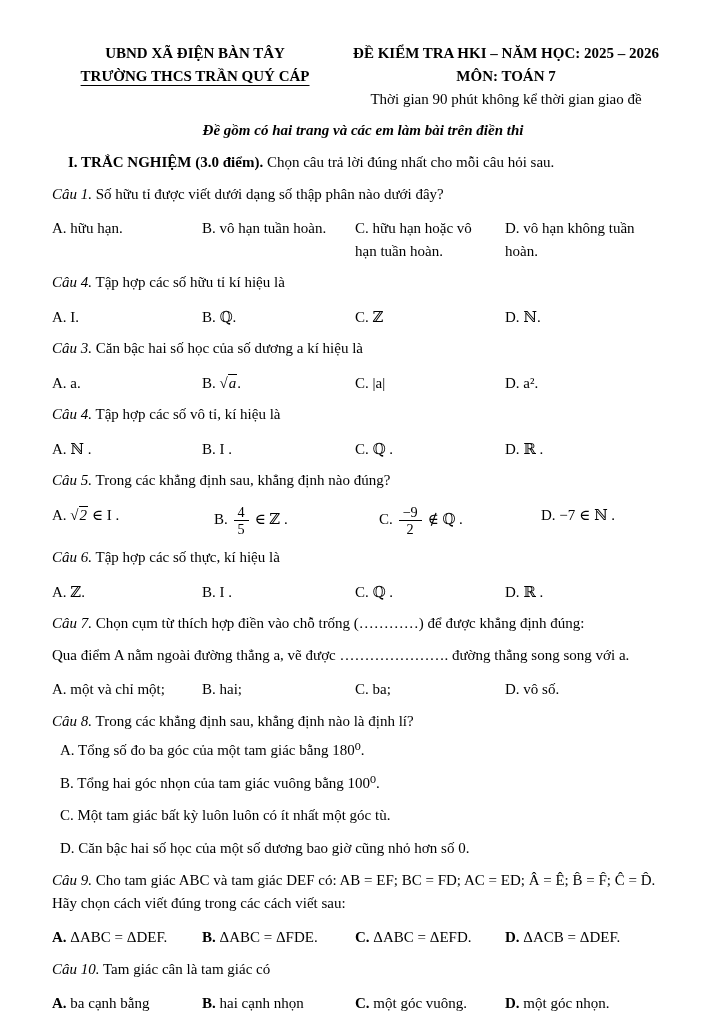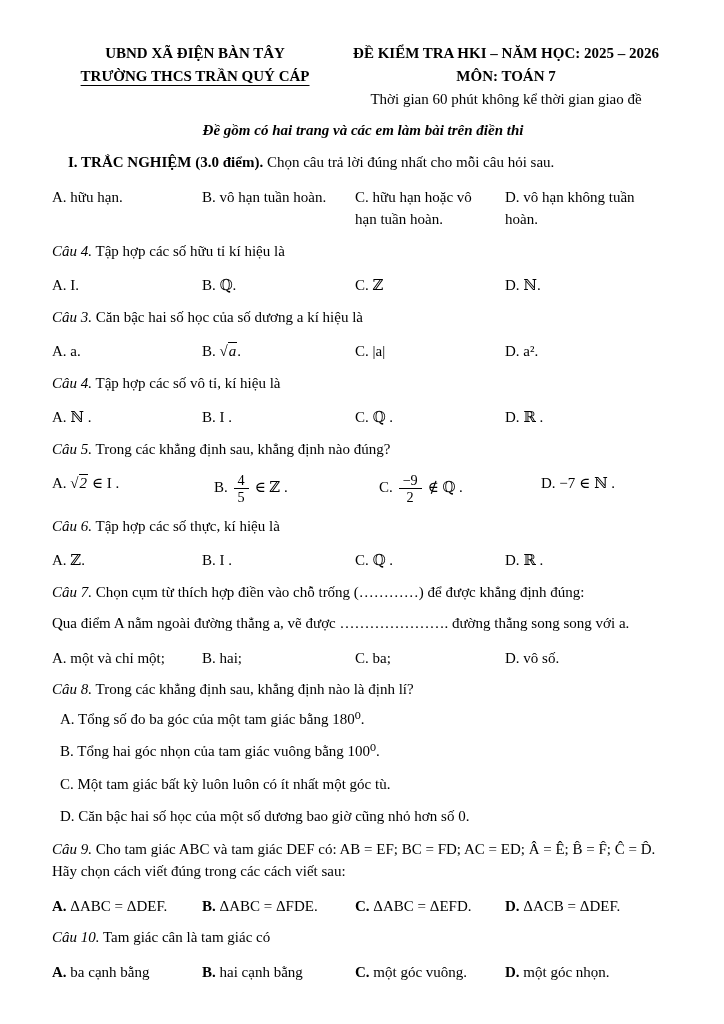--- a/index.html
+++ b/index.html
@@ -47,29 +47,30 @@
 <div class="page">
 
   <div class="header">
     <div class="h-left">
       <div class="org">UBND XÃ ĐIỆN BÀN TÂY</div>
       <div class="school">TRƯỜNG THCS TRẦN QUÝ CÁP</div>
     </div>
     <div class="h-right">
       <div class="exam-title">ĐỀ KIỂM TRA HKI – NĂM HỌC: 2025 – 2026</div>
       <div class="subject">MÔN: TOÁN 7</div>
-      <div class="time-note">Thời gian 60 phút không kể thời gian giao đề</div>
+      <div class="time-note">Thời gian 90 phút không kể thời gian giao đề</div>
     </div>
   </div>
 
   <div class="note">Đề gồm có hai trang và các em làm bài trên điền thi</div>
 
   <p class="section"><b>I. TRẮC NGHIỆM (3.0 điểm).</b><span> Chọn câu trả lời đúng nhất cho mỗi câu hỏi sau.</span></p>
 
   <div class="question">
+    <p class="stem"><i class="ql">Câu 1.</i><span> Số hữu tỉ được viết dưới dạng số thập phân nào dưới đây?</span></p>
     <div class="opts">
       <div class="opt"><span class="ol">A.</span><span> hữu hạn.</span></div>
       <div class="opt"><span class="ol">B.</span><span> vô hạn tuần hoàn.</span></div>
       <div class="opt"><span class="ol">C.</span><span> hữu hạn hoặc vô hạn tuần hoàn.</span></div>
       <div class="opt"><span class="ol">D.</span><span> vô hạn không tuần hoàn.</span></div>
     </div>
   </div>
 
   <div class="question">
     <p class="stem"><i class="ql">Câu 4.</i><span> Tập hợp các số hữu tỉ kí hiệu là</span></p>
@@ -153,19 +154,19 @@
       <div class="opt"><span class="ol">B.</span><span> ΔABC = ΔFDE.</span></div>
       <div class="opt"><span class="ol">C.</span><span> ΔABC = ΔEFD.</span></div>
       <div class="opt"><span class="ol">D.</span><span> ΔACB = ΔDEF.</span></div>
     </div>
   </div>
 
   <div class="question bold-label">
     <p class="stem"><i class="ql">Câu 10.</i><span> Tam giác cân là tam giác có</span></p>
     <div class="opts">
       <div class="opt"><span class="ol">A.</span><span> ba cạnh bằng</span></div>
-      <div class="opt"><span class="ol">B.</span><span> hai cạnh bằng</span></div>
+      <div class="opt"><span class="ol">B.</span><span> hai cạnh nhọn</span></div>
       <div class="opt"><span class="ol">C.</span><span> một góc vuông.</span></div>
       <div class="opt"><span class="ol">D.</span><span> một góc nhọn.</span></div>
     </div>
   </div>
 
 </div>
 
 </body></html>

